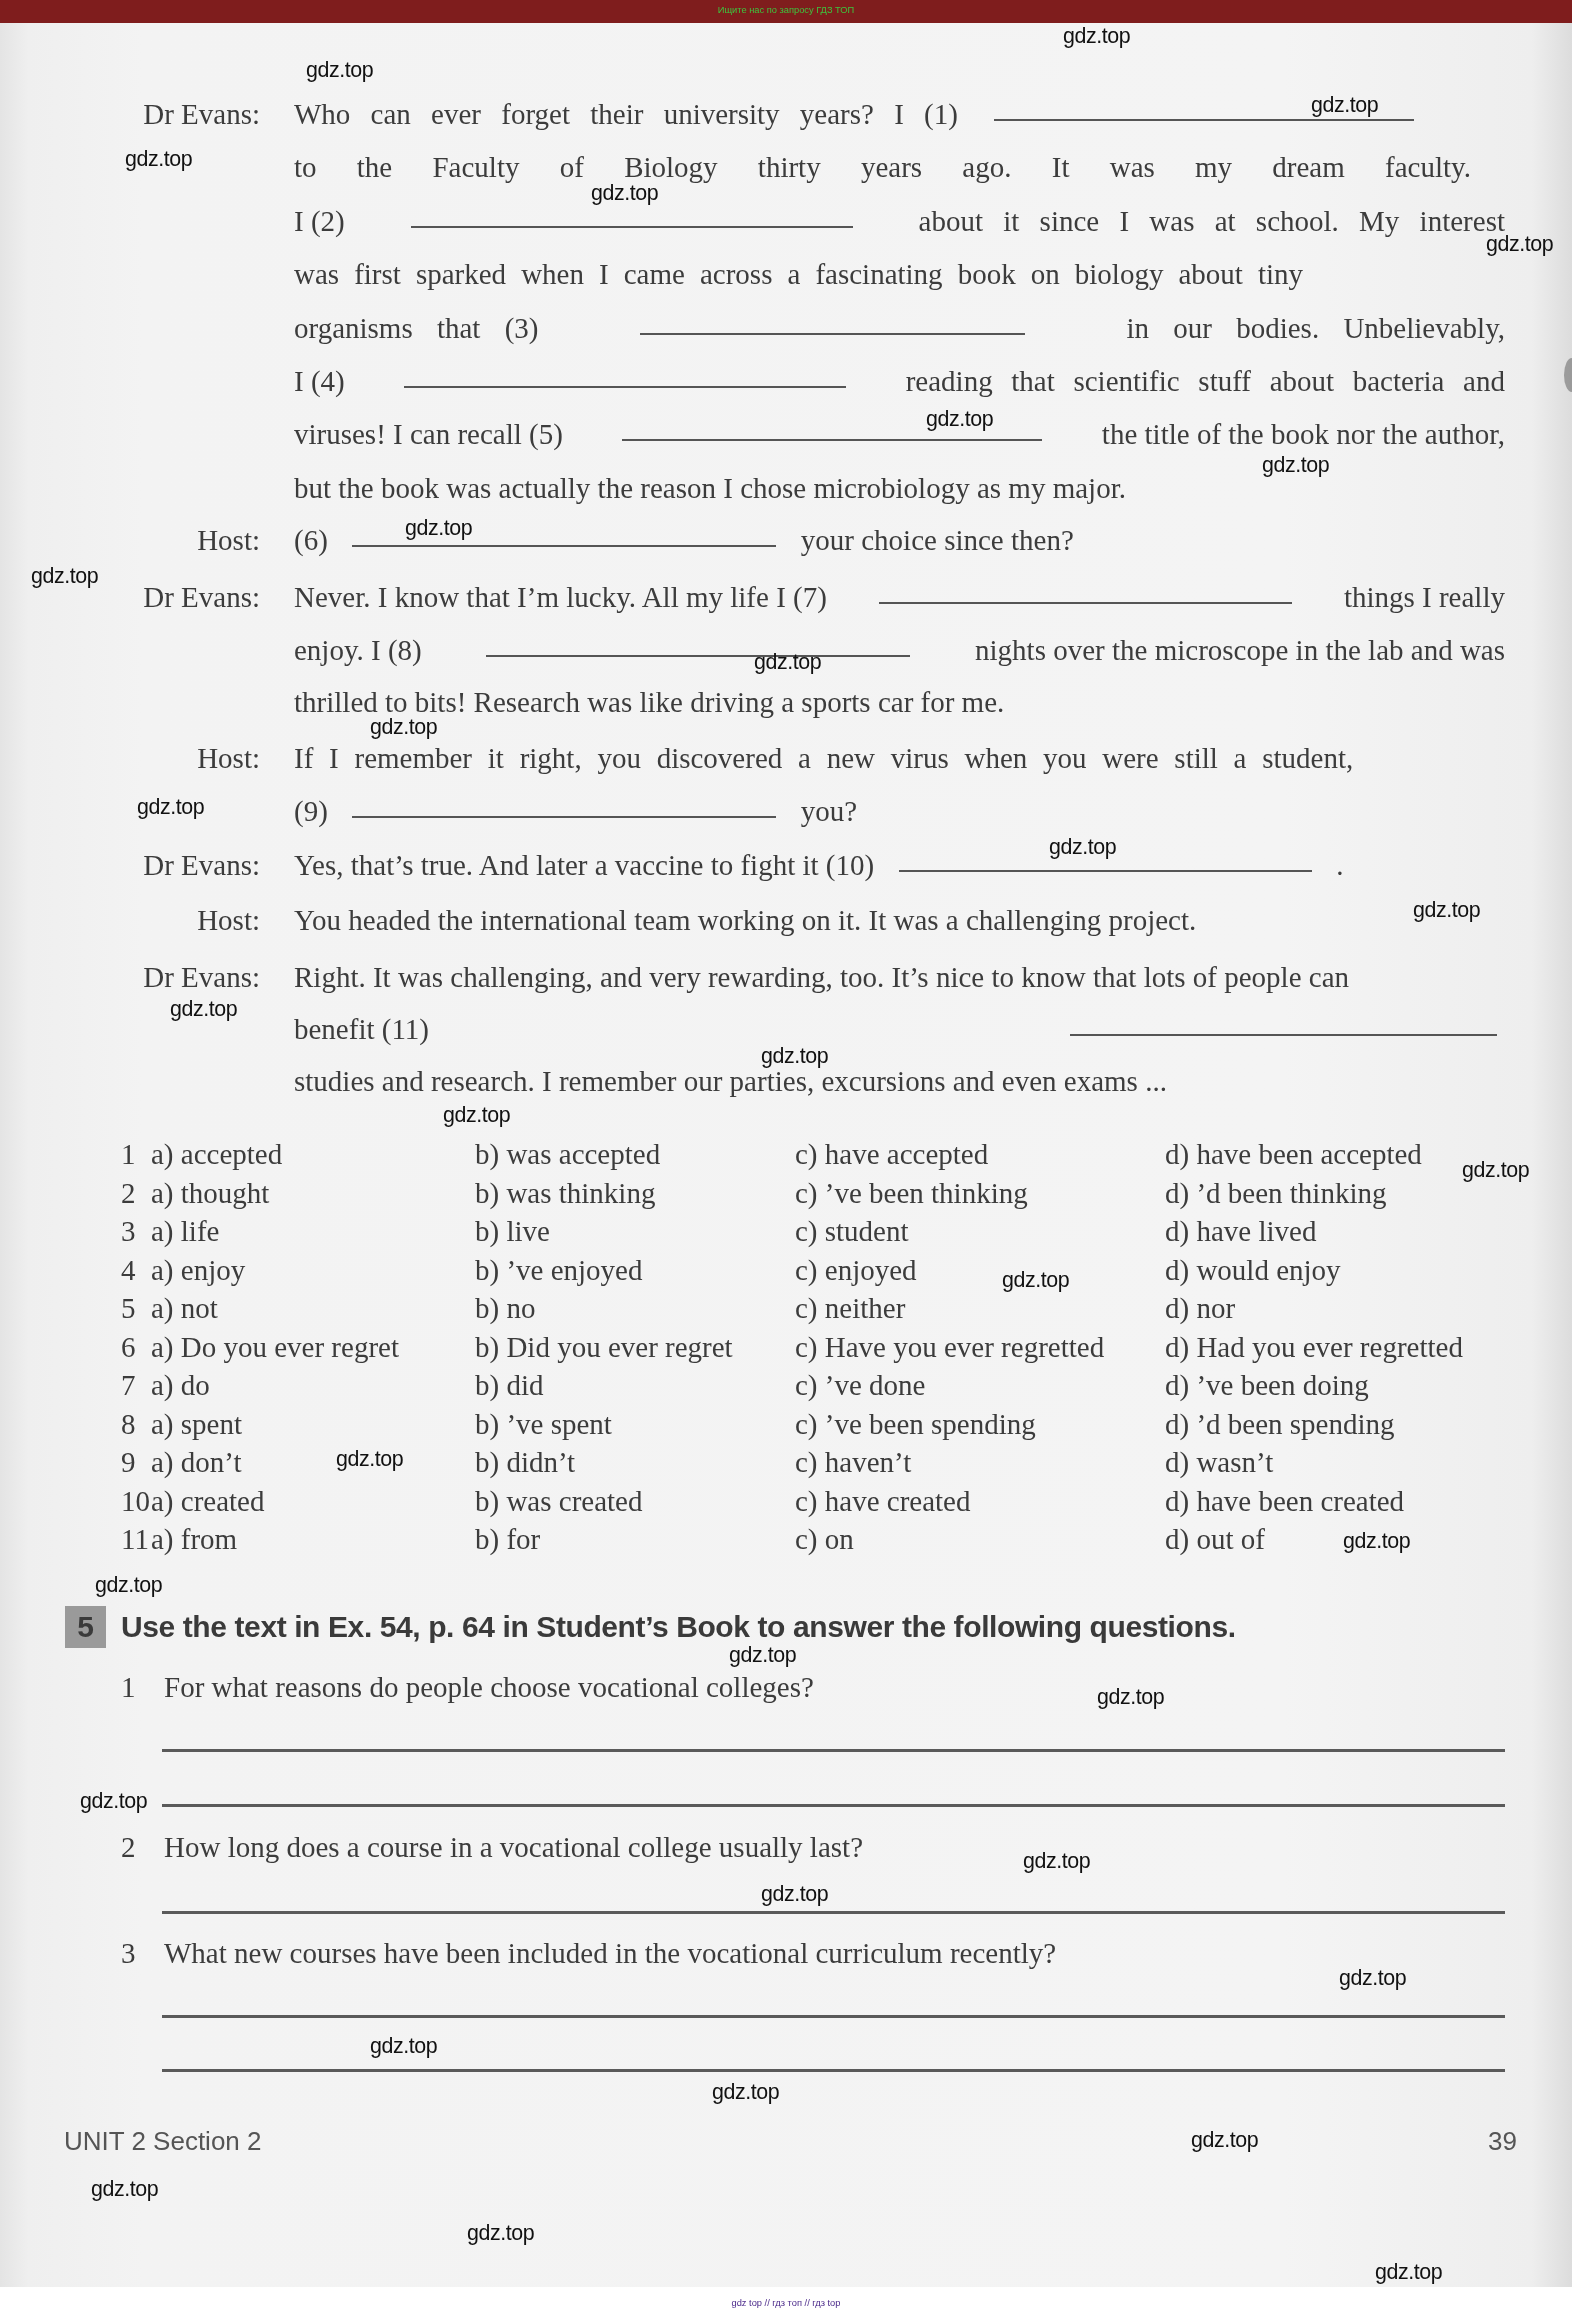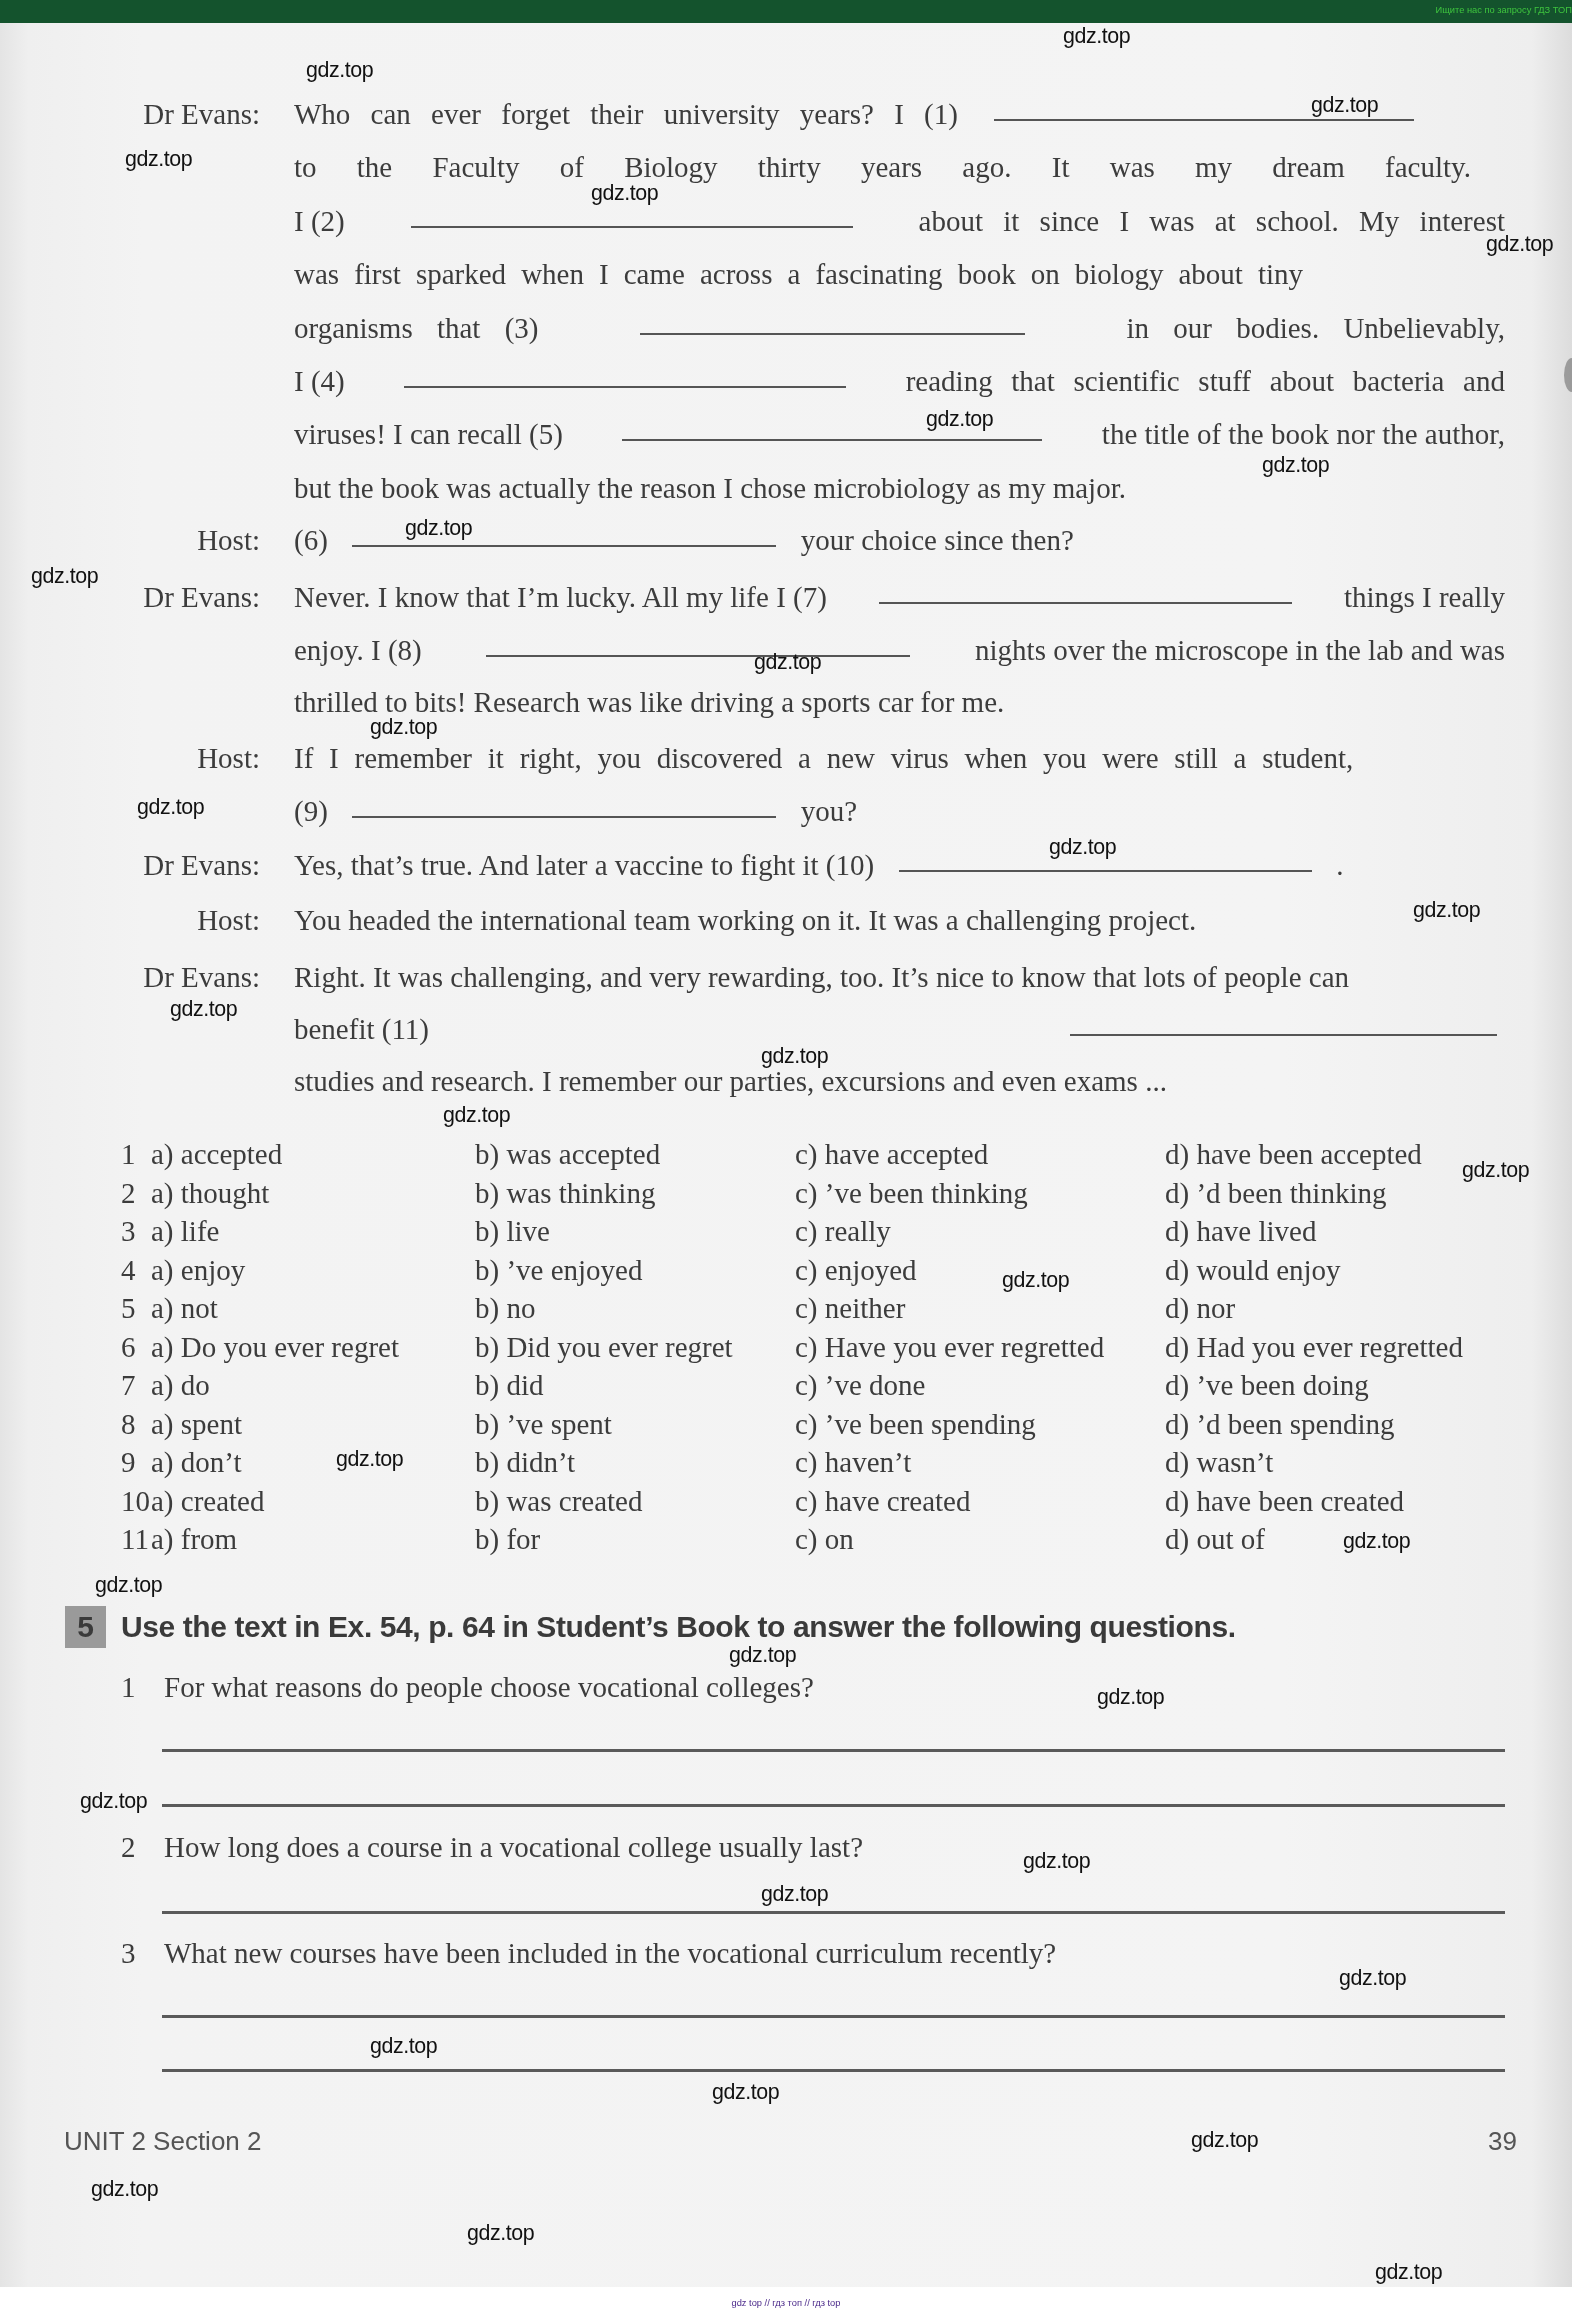--- a/index.html
+++ b/index.html
@@ -4,21 +4,21 @@
 <style>
   html, body { margin:0; padding:0; }
   body {
     width:1572px; height:2319px; position:relative; overflow:hidden;
     background:#ffffff;
     font-family:"Liberation Serif", "DejaVu Serif", serif;
     color:#3a3a3a;
   }
   .banner-top {
     position:absolute; left:0; top:0; width:1572px; height:23px;
-    background:#14532d; text-align:right;
+    background:#7f1d1d; text-align:center;
     font-family:"Liberation Sans", "DejaVu Sans", sans-serif;
     font-size:9.3px; line-height:21.4px; color:#3ec43e;
   }
   .page {
     position:absolute; left:0; top:23px; width:1572px; height:2264px;
     background:linear-gradient(90deg,#e4e4e4 0px,#efefef 28.5px,#f3f3f3 142px,#f4f4f4 1282px,#eeeeee 1532px,#dcdcdc 1572px);
   }
   .banner-bottom {
     position:absolute; left:0; top:2287px; width:1572px; height:32px;
     background:#ffffff; text-align:center;
@@ -221,21 +221,21 @@
     <span class="num">2</span>
     <span class="oa">a) thought</span>
     <span class="ob">b) was thinking</span>
     <span class="oc">c) ’ve been thinking</span>
     <span class="od">d) ’d been thinking</span>
   </div>
   <div class="opt-row" style="top:1212px">
     <span class="num">3</span>
     <span class="oa">a) life</span>
     <span class="ob">b) live</span>
-    <span class="oc">c) really</span>
+    <span class="oc">c) student</span>
     <span class="od">d) have lived</span>
   </div>
   <div class="opt-row" style="top:1251px">
     <span class="num">4</span>
     <span class="oa">a) enjoy</span>
     <span class="ob">b) ’ve enjoyed</span>
     <span class="oc">c) enjoyed</span>
     <span class="od">d) would enjoy</span>
   </div>
   <div class="opt-row" style="top:1289px">

